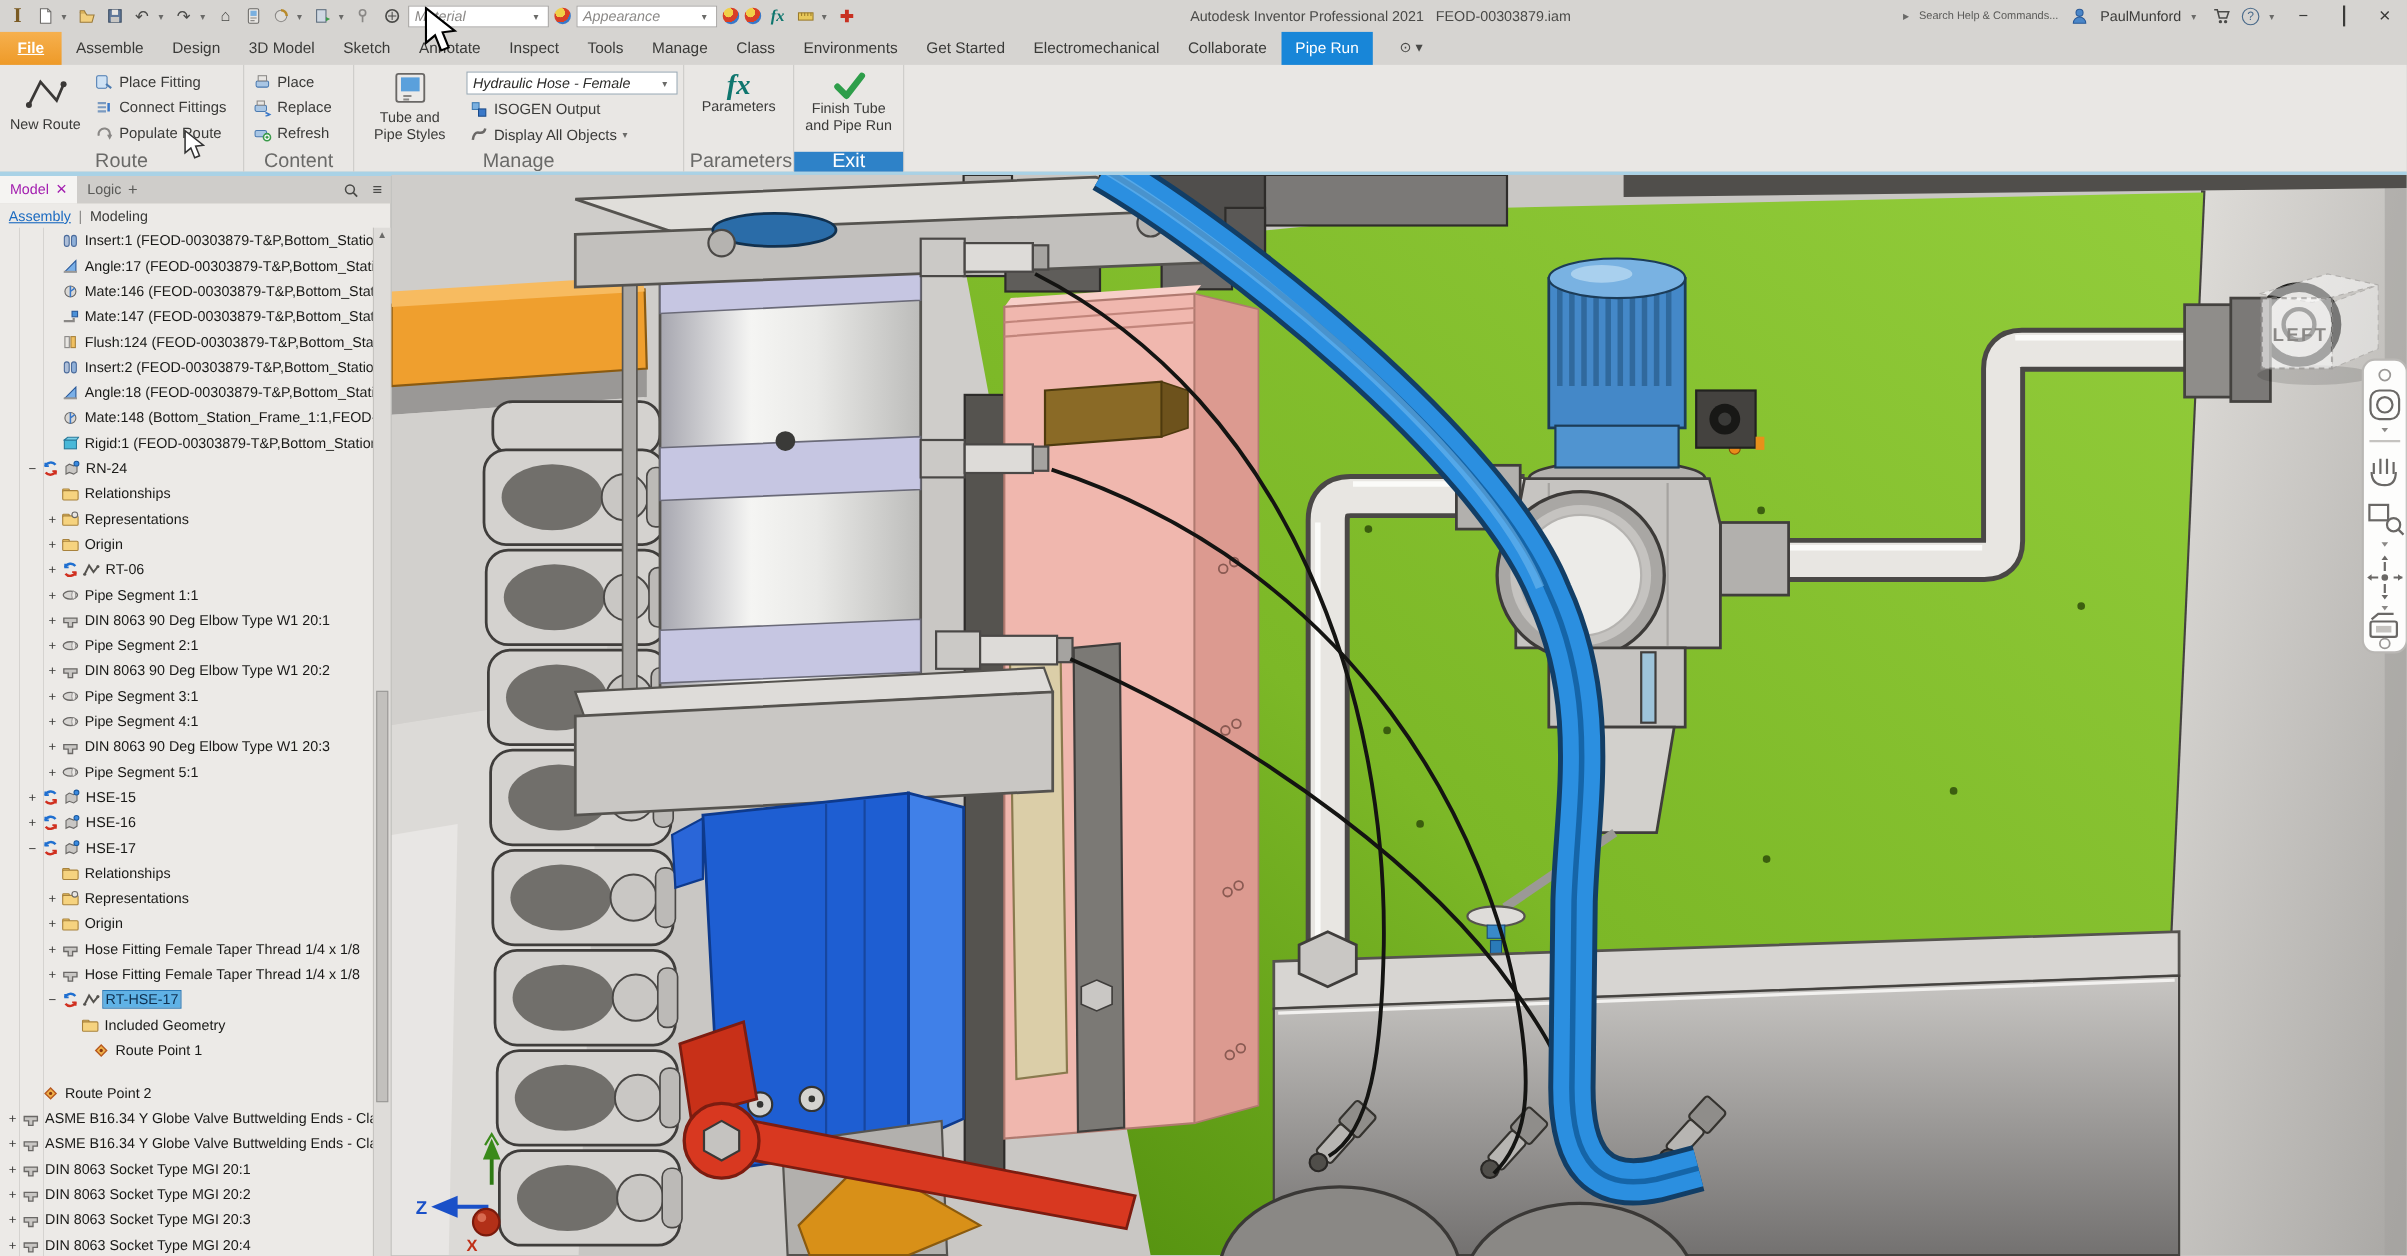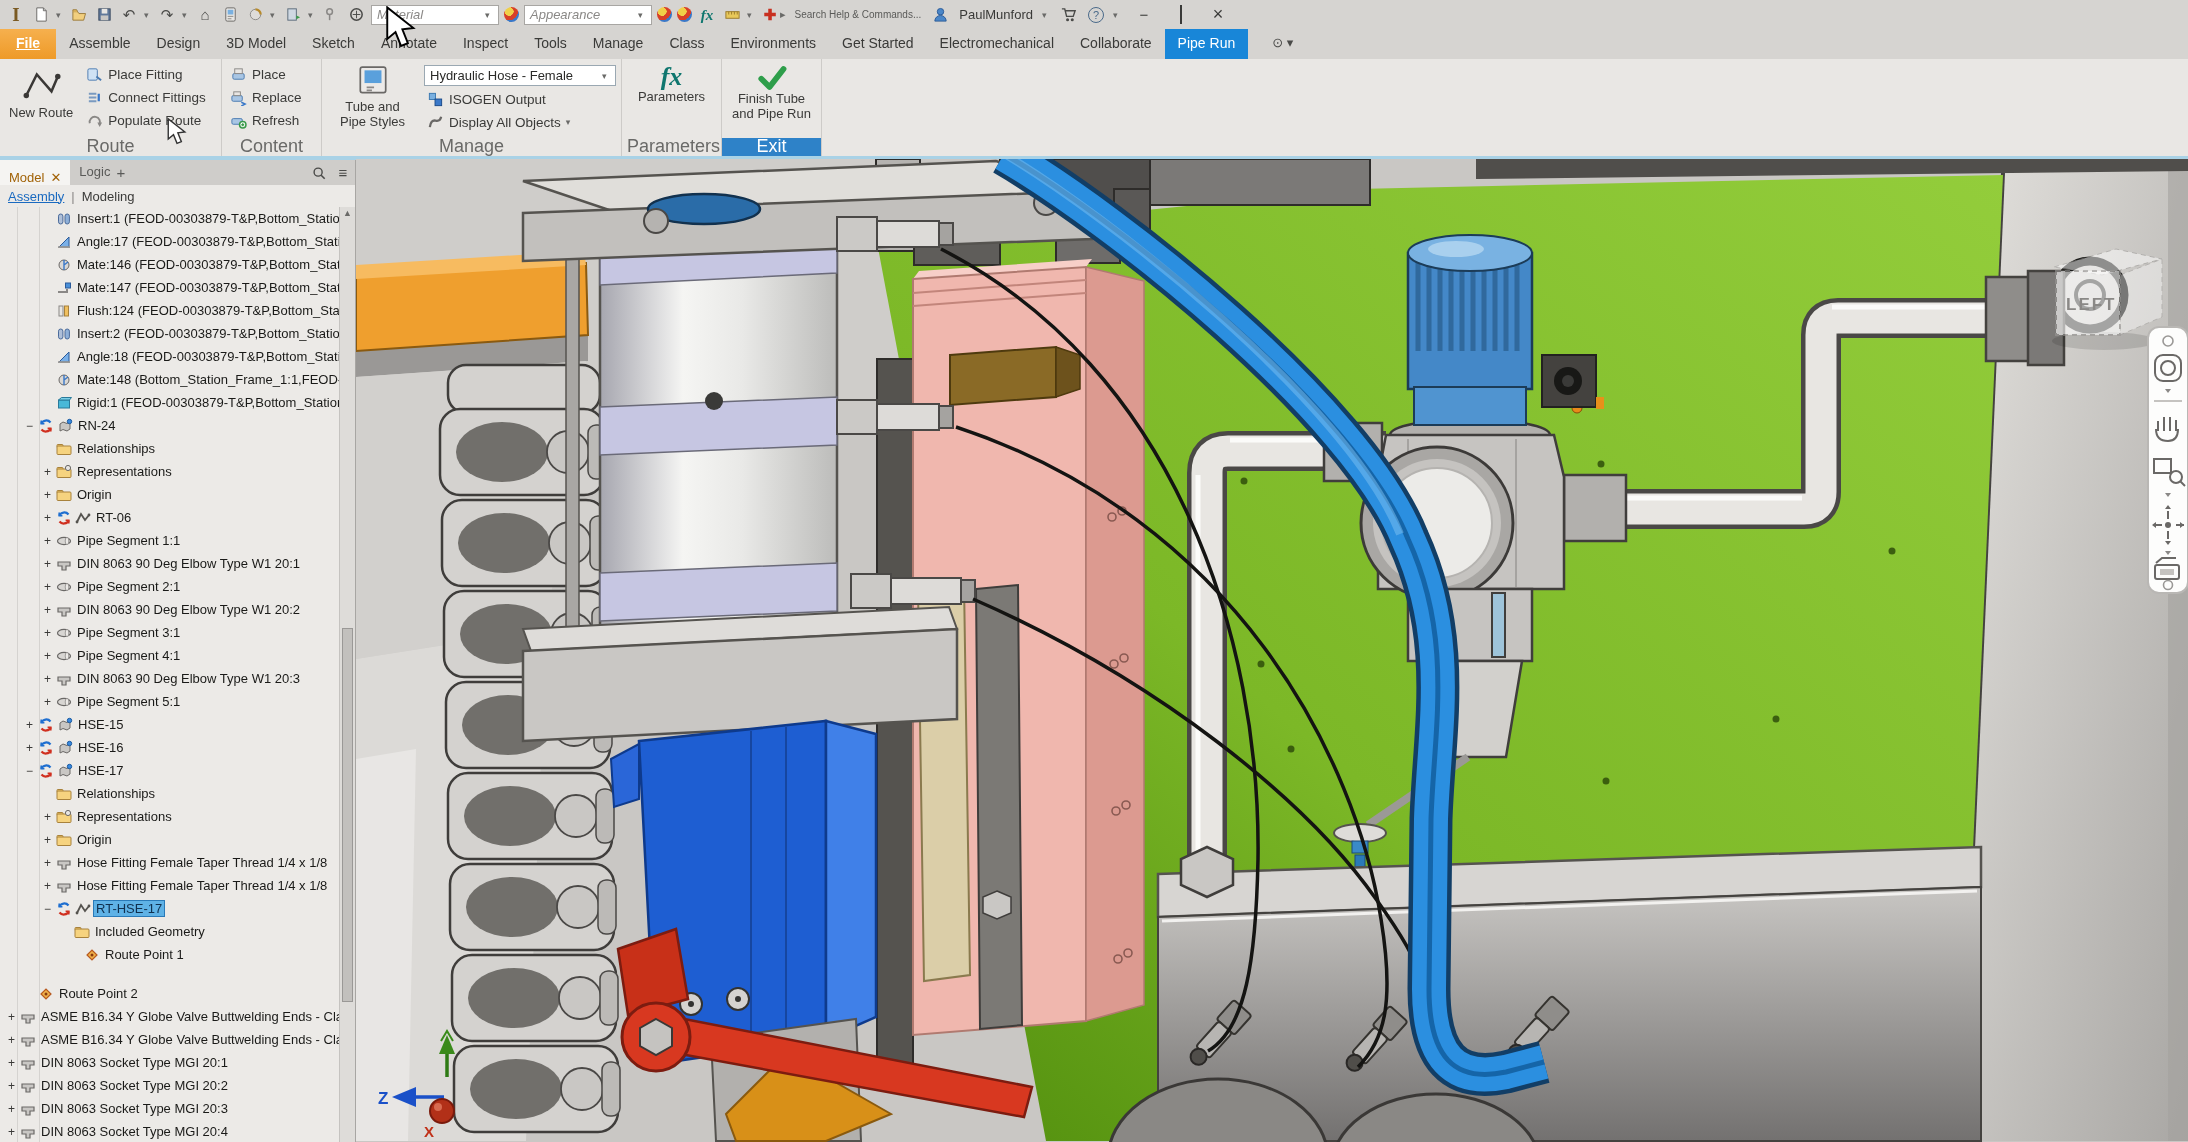--- a/index.html
+++ b/index.html
@@ -31,28 +31,28 @@
   .ribbon{height:97px;background:#e9e7e4;display:flex;}
   .panel{display:flex;flex-direction:column;border-right:1px solid #cdcbc8;padding:2px 5px 0;}
   .pbody{display:flex;flex:1;gap:6px;}
   .pfoot{height:18px;line-height:17px;text-align:center;font-size:18px;color:#6a6a68;}
   .pfoot.exitfoot{background:#2e82c8;color:#fff;margin:0 -5px;}
   .bigbtn{display:flex;flex-direction:column;align-items:center;justify-content:flex-start;padding:3px 4px 0;font-size:13px;color:#3a3a38;text-align:center;line-height:1.15;}
   .smallcol{display:flex;flex-direction:column;justify-content:flex-start;gap:1px;padding-top:2px;}
   .sbtn{display:flex;align-items:center;gap:5px;height:22px;font-size:13.5px;color:#3a3a38;padding:0 3px;}
   .sbtn svg{width:17px;height:17px;flex:none;}
   .stylecombo{width:192px;height:21px;background:#fff;border:1px solid #9aa8b2;display:flex;align-items:center;font-size:13px;color:#2a2a28;padding:0 5px;margin:2px 0 1px;}
-  .stylecombo .cv{flex:1;}
+  .stylecombo .cv{flex:1;font-style:italic;}
   .fxbig{font-family:"Liberation Serif",serif;font-style:italic;font-weight:bold;font-size:26px;color:#0f766e;line-height:26px;}
   .ribbon-sep{height:4px;background:#a9d2e6;}
   
   .browser{position:absolute;left:0;top:160px;width:356px;bottom:0;background:#eceae7;border-right:1px solid #a8a6a3;}
   .btabs{height:25px;background:#cfcdca;display:flex;align-items:stretch;font-size:13px;color:#5a5a58;}
   .btab{padding:4px 9px 0;display:flex;gap:6px;}
-  .btab.active{background:#f5f4f2;color:#a16207;align-items:flex-end;}
+  .btab.active{background:#f5f4f2;color:#a21caf;}
   .btabs .spacer{flex:1;}
   .btool{width:24px;display:flex;align-items:center;justify-content:center;color:#4a4a48;font-size:15px;}
   .filters{height:22px;display:flex;align-items:center;gap:7px;padding-left:8px;font-size:13px;}
   .flink{color:#1a6ac0;text-decoration:underline;}
   .fsep{color:#8a8886;}
   .fplain{color:#3a3a38;}
   .tree{position:absolute;top:47px;left:0;right:16px;bottom:0;overflow:hidden;
     background:linear-gradient(90deg,transparent 0 17px,#d5d3d0 17px 18px,transparent 18px 39px,#d5d3d0 39px 40px,transparent 40px);}
   .trow{height:23px;display:flex;align-items:center;gap:3px;font-size:13px;color:#1a1a18;white-space:nowrap;}
   .texp{width:11px;flex:none;font-size:12px;color:#3a3a38;text-align:center;}
@@ -146,20 +146,23 @@
     <span class="qicon fxbig" style="font-size:15px">fx</span>
     <span class="qicon">
         <svg viewBox="0 0 18 18">
           <rect x="2" y="6" width="14" height="7" fill="#e8c85a" stroke="#9a7a2a"></rect>
           <path d="M5,6 v3 M8,6 v3 M11,6 v3 M14,6 v3" stroke="#9a7a2a"></path>
         </svg>
       </span>
     <span class="caret">▾</span>
     <span class="qicon" style="color:#c83020;font-weight:bold">✚</span>
   </div>
+  <div class="title-center">
+    <span>Autodesk Inventor Professional 2021</span>&nbsp;&nbsp;&nbsp;<span>FEOD-00303879.iam</span>
+  </div>
   <div class="title-right">
     <span style="color:#6a6a68;font-size:11px">▸</span>
     <span class="searchbox">Search Help &amp; Commands...</span>
     <span class="qicon">
         <svg viewBox="0 0 18 18">
           <circle cx="9" cy="6" r="3.4" fill="#4a86c8" stroke="#2a5a98"></circle>
           <path d="M3,16 a6,6 0 0 1 12,0 z" fill="#4a86c8" stroke="#2a5a98"></path>
         </svg>
       </span>
     <span>PaulMunford</span>

